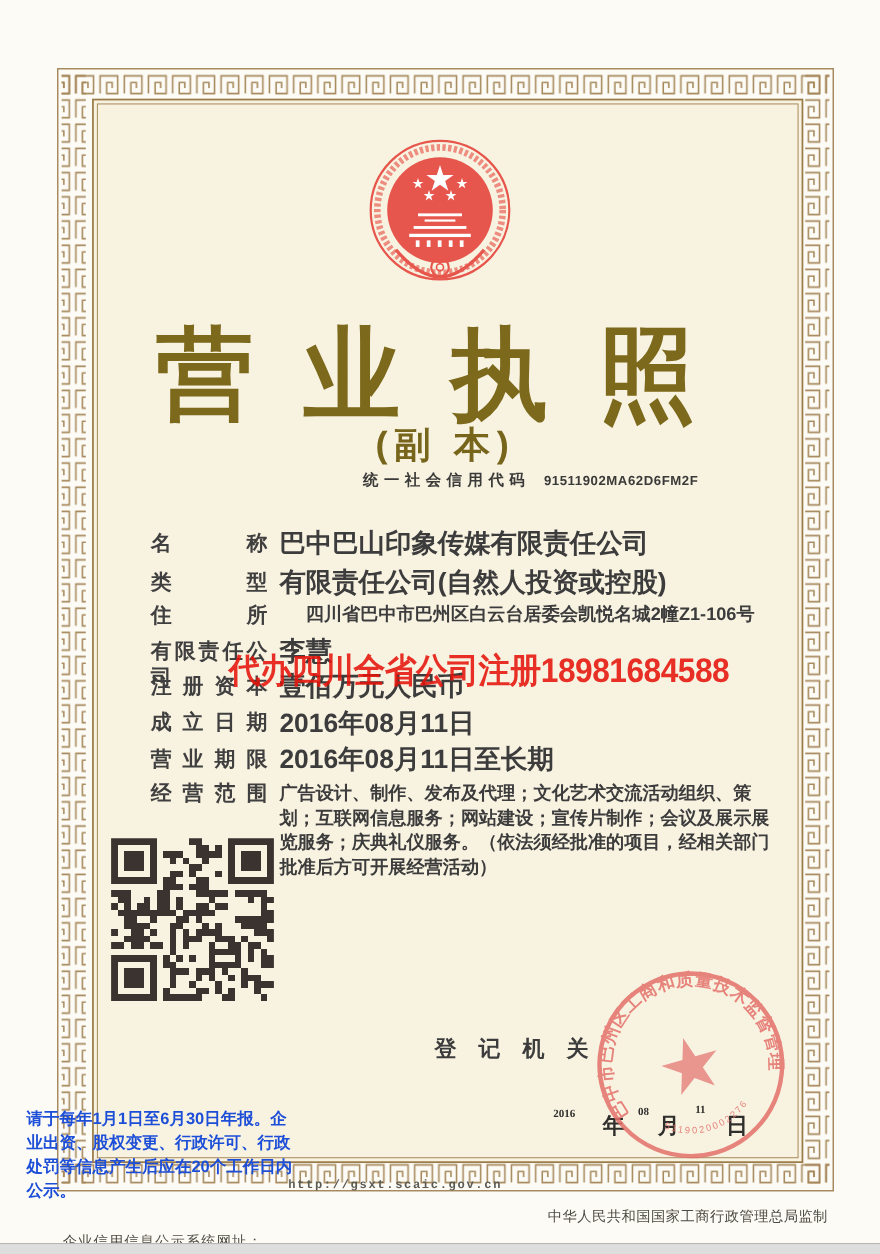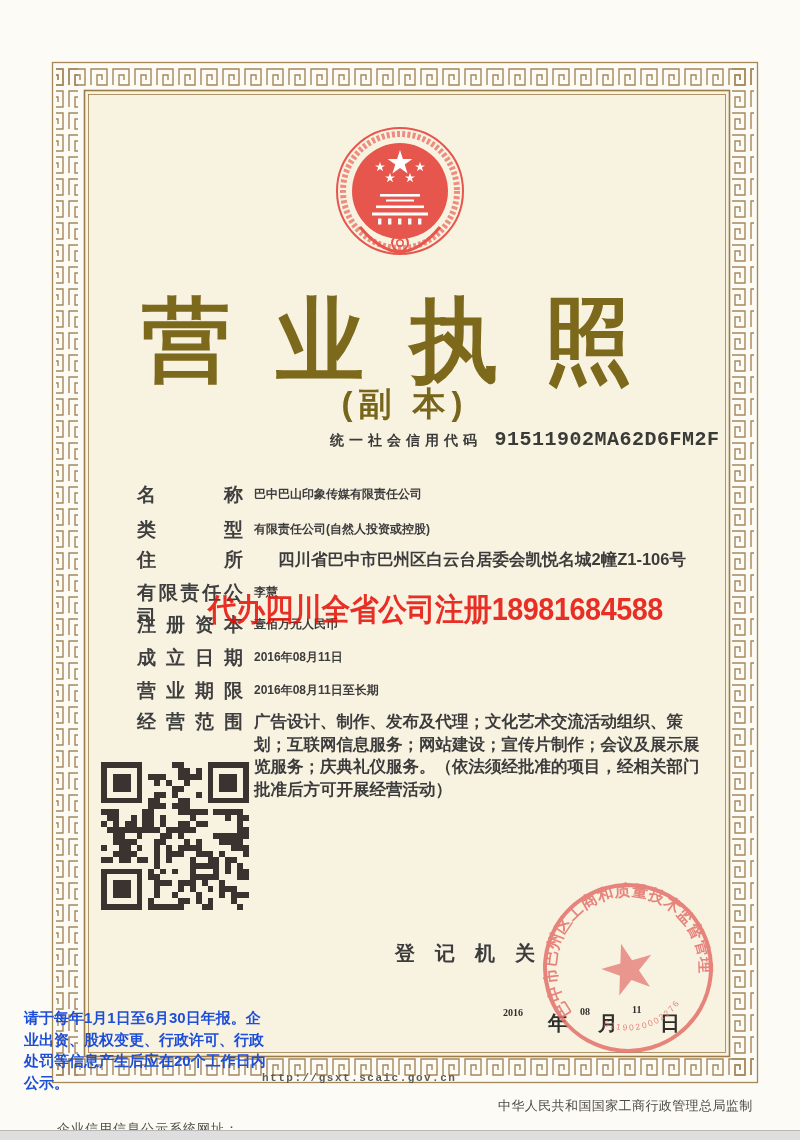--- a/index.html
+++ b/index.html
@@ -8,26 +8,26 @@
   
   .frame-svg{position:absolute;left:0;top:0;z-index:1;}
   .content{position:absolute;left:0;top:0;width:800px;height:1140px;z-index:2;}
   .title{position:absolute;left:0;top:282px;width:820px;text-align:center;
          font-size:88px;font-weight:bold;color:#7c691b;letter-spacing:46px;
          transform:scaleY(1.04);white-space:nowrap;}
   .subtitle{position:absolute;left:0;top:382px;width:810px;text-align:center;
             font-size:33px;font-weight:600;color:#76651a;letter-spacing:6px;}
   .creditline{position:absolute;left:330px;top:428px;white-space:nowrap;color:#3a3a38;}
   .creditline .lbl{font-size:14px;font-weight:bold;letter-spacing:5px;text-align:center;}
-  .creditline .val{font-family:Liberation Mono, monospace;
-                   font-size:20px;font-weight:bold;letter-spacing:.5px;margin-left:8px;text-align:center;}
+  .creditline .val{font-family:Liberation Sans, sans-serif;
+                   font-size:12px;font-weight:bold;letter-spacing:.5px;margin-left:8px;text-align:center;}
   .row{position:absolute;left:0;width:760px;}
   .flabel{position:absolute;left:137px;width:106px;font-size:19px;font-weight:bold;color:#3f3f3f;
           text-align:justify;text-align-last:justify;line-height:24px;}
-  .fvalue{position:absolute;left:254px;width:456px;font-size:12px;font-weight:bold;color:#3c3c3c;line-height:23px;}
+  .fvalue{position:absolute;left:254px;width:456px;font-size:24px;font-weight:bold;color:#3c3c3c;line-height:23px;}
   .fvalue.tight{font-size:16.5px;text-align:center;}
   .watermark{position:absolute;left:208px;top:589px;white-space:nowrap;z-index:5;
              font-size:31px;font-weight:bold;color:rgba(229,19,10,.88);
              transform:scaleX(.93);transform-origin:left center;letter-spacing:-.5px;}
   .regauth{position:absolute;left:395px;top:940px;font-size:20px;font-weight:bold;
            color:#3c3c3c;letter-spacing:20px;white-space:nowrap;}
   .dt{position:absolute;color:#2e2e2c;white-space:nowrap;}
   .dt.num{font-size:10px;font-weight:bold;font-family:"Liberation Serif","DejaVu Serif",serif;}
   .dt.unit{font-size:20px;font-weight:bold;}
   .note{position:absolute;left:24px;top:1007px;width:244px;font-size:15px;line-height:21.5px;

